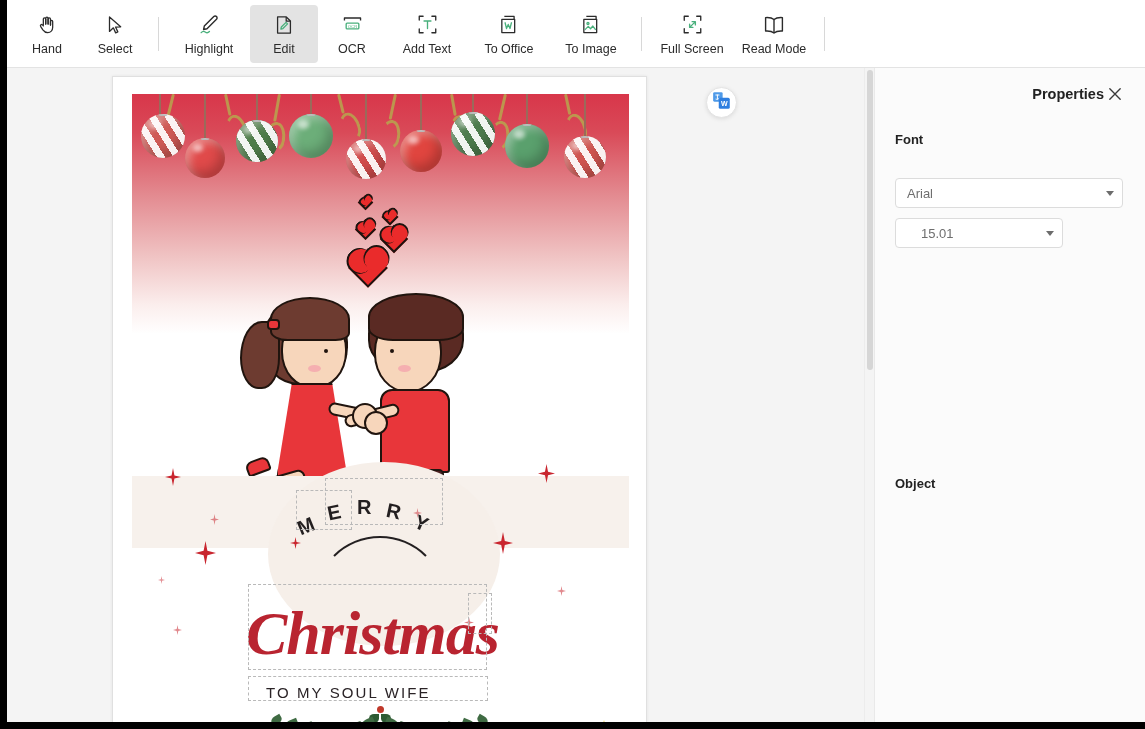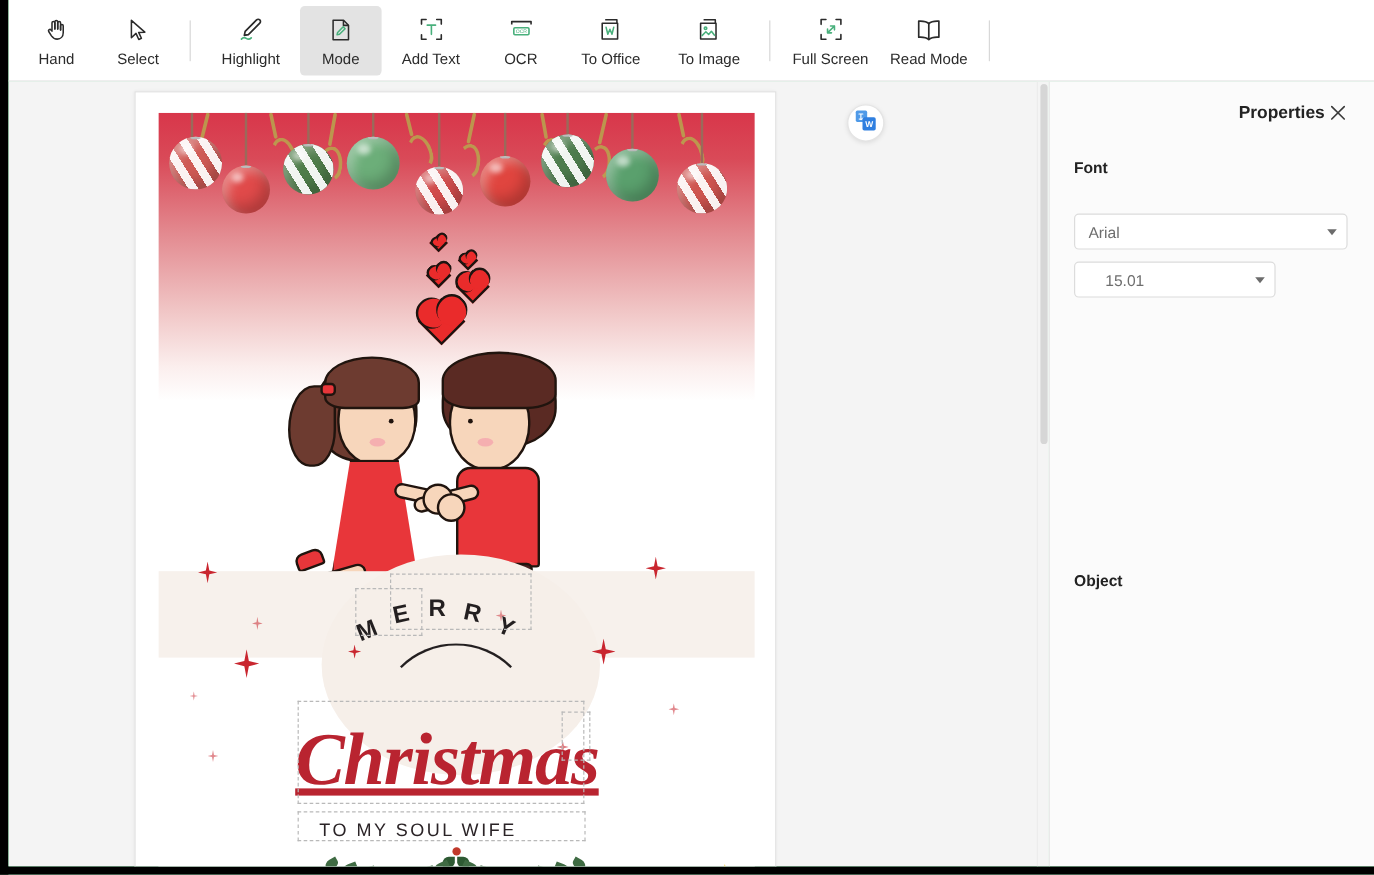--- a/index.html
+++ b/index.html
@@ -7,21 +7,21 @@
     width: 1145px; height: 729px;
     overflow: hidden;
     font-family: "Liberation Sans", sans-serif;
     background: #ffffff;
   }
   #app {
     position: relative;
     width: 1145px; height: 729px;
     border-left: 7px solid #000000;
     border-bottom: 7px solid #000000;
-    background: #86efac;
+    background: #8b5cf6;
     overflow: hidden;
   }
 
   
   .toolbar {
     position: absolute;
     left: 0; top: 0;
     width: 1138px; height: 68px;
     background: #ffffff;
     border-bottom: 1px solid #e3e3e3;
@@ -375,42 +375,42 @@
     </div>
 
     <div class="tool active">
       <span class="ticon">
         <svg width="22" height="22" viewBox="0 0 24 24" fill="none" stroke="#2b2b2b" stroke-width="1.4" stroke-linejoin="round">
           <path d="M5 3.2h9.5L19 7.7V20.8H5z"></path>
           <path d="M14.4 3.4v4.4h4.4"></path>
           <path d="M14.2 9.1 9.1 14.2l-.5 2.2 2.2-.5 5.1-5.1z" stroke="#49b07c"></path>
         </svg>
       </span>
-      <span class="tlabel">Mode</span>
-    </div>
-
-    <div class="tool wide">
-      <span class="ticon">
-        <svg width="23" height="23" viewBox="0 0 24 24" fill="none" stroke="#2b2b2b" stroke-width="1.4" stroke-linecap="round" stroke-linejoin="round">
-          <path d="M3.4 7.4V3.4h4M20.6 7.4V3.4h-4M3.4 16.6v4h4M20.6 16.6v4h-4"></path>
-          <path d="M8.4 8.3h7.2M12 8.3v8" stroke="#49b07c"></path>
-        </svg>
-      </span>
-      <span class="tlabel">Add Text</span>
+      <span class="tlabel">Edit</span>
     </div>
 
     <div class="tool">
       <span class="ticon">
         <svg width="23" height="23" viewBox="0 0 24 24" fill="none" stroke="#2b2b2b" stroke-width="1.4" stroke-linejoin="round">
           <path d="M3.6 7.8V5.2h16.8v2.6"></path>
           <rect x="5.4" y="10.6" width="13.2" height="6" rx="1" stroke="#49b07c"></rect>
           <text x="12" y="15.2" font-size="4.4" fill="#49b07c" stroke="none" text-anchor="middle" font-family="Liberation Sans, sans-serif">OCR</text>
         </svg>
       </span>
       <span class="tlabel">OCR</span>
+    </div>
+
+    <div class="tool wide">
+      <span class="ticon">
+        <svg width="23" height="23" viewBox="0 0 24 24" fill="none" stroke="#2b2b2b" stroke-width="1.4" stroke-linecap="round" stroke-linejoin="round">
+          <path d="M3.4 7.4V3.4h4M20.6 7.4V3.4h-4M3.4 16.6v4h4M20.6 16.6v4h-4"></path>
+          <path d="M8.4 8.3h7.2M12 8.3v8" stroke="#49b07c"></path>
+        </svg>
+      </span>
+      <span class="tlabel">Add Text</span>
     </div>
 
     <div class="tool wide">
       <span class="ticon">
         <svg width="23" height="23" viewBox="0 0 24 24" fill="none" stroke="#2b2b2b" stroke-width="1.35" stroke-linejoin="round">
           <path d="M6.6 3.6h10.2v3"></path>
           <path d="M4 6.6h13.4V20.4H4z"></path>
           <path d="M7.4 10.2l1.5 6 1.8-4.3 1.8 4.3 1.5-6" stroke="#49b07c" fill="none" stroke-linecap="round"></path>
         </svg>
       </span>
@@ -588,21 +588,21 @@
             <span class="merry-letter" style="left:30px;  top:9px;  transform:rotate(-12deg);">E</span>
             <span class="merry-letter" style="left:57px;  top:4px;  transform:rotate(0deg);">R</span>
             <span class="merry-letter" style="left:84px;  top:8px;  transform:rotate(12deg);">R</span>
             <span class="merry-letter" style="left:110px; top:19px; transform:rotate(23deg);">Y</span>
           </div>
           <div class="selbox" style="left:164px; top:396px; width:56px; height:40px;"></div>
           <div class="selbox" style="left:193px; top:384px; width:118px; height:47px;"></div>
 
           <div class="arcline" style="left:182px; top:442px;"></div>
 
-          <div class="christmas" style="left:114px; top:504px;text-decoration:underline;">Christmas</div>
+          <div class="christmas" style="left:114px; top:504px;">Christmas</div>
           <div class="selbox" style="left:116px; top:490px; width:239px; height:86px;"></div>
           <div class="selbox" style="left:336px; top:499px; width:24px; height:41px;"></div>
 
           <div class="soulwife" style="left:134px; top:590px;">TO MY SOUL WIFE</div>
           <div class="selbox" style="left:116px; top:582px; width:240px; height:25px;"></div>
 
           <div style="position:absolute;left:133px;top:612px;width:230px;height:30px;">
             <div class="berry" style="left:112px; top:0px; width:7px; height:7px;"></div>
             <div class="leaf" style="left:104px;top:8px;width:10px;height:9px;background:#2e5a33;"></div>
             <div class="leaf" style="left:116px;top:8px;width:10px;height:9px;background:#2e5a33;transform:scaleX(-1);"></div>

